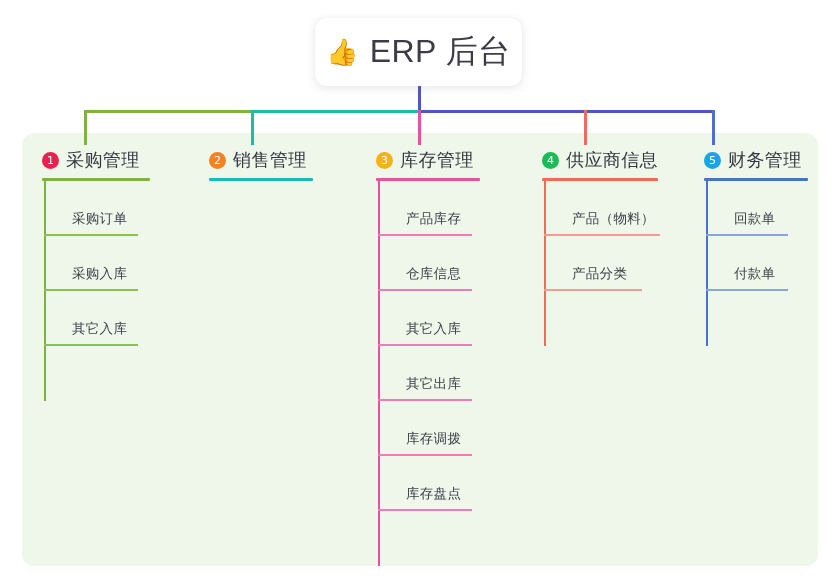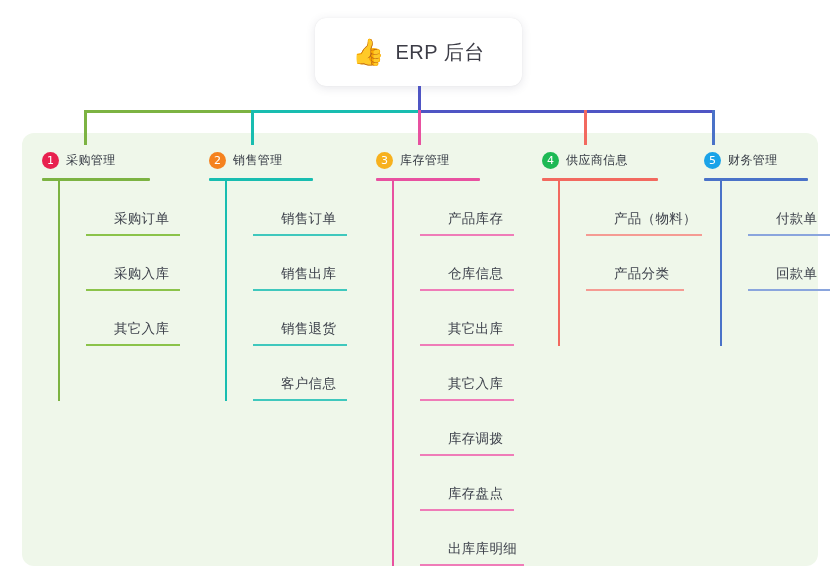--- a/index.html
+++ b/index.html
@@ -34,21 +34,21 @@
     justify-content: center;
     gap: 11px;
     box-sizing: border-box;
   }
   #root-card .thumb {
     font-size: 26px;
     line-height: 1;
     display: inline-block;
   }
   #root-card .root-text {
-    font-size: 20px;
+    font-size: 32px;
     color: #3c3c46;
     letter-spacing: 0.5px;
     white-space: nowrap;
   }
 
   
   #panel {
     position: absolute;
     left: 22px;
     top: 133px;
@@ -82,34 +82,33 @@
     border-radius: 50%;
     color: #ffffff;
     font-size: 11px;
     line-height: 17px;
     text-align: center;
     display: inline-block;
     flex: 0 0 auto;
     font-family: "DejaVu Sans", sans-serif;
   }
   .head-label {
-    font-size: 12px;
+    font-size: 18px;
     color: #333842;
     letter-spacing: 0.4px;
   }
   .head-rule {
     height: 3px;
     border-radius: 1px;
     margin-top: 3px;
   }
 
   .leaves {
     position: relative;
-    margin-left: 16px;
-    padding-left: 28px;
+    margin-left: 2px;
   }
   .spine {
     position: absolute;
     left: 0;
     top: 0;
     width: 2px;
   }
   .leaf {
     position: relative;
     height: 55px;
@@ -178,78 +177,54 @@
       </div>
     </div>
   </div>
 
   <div class="column" style="left:209px; width:104px;">
     <div class="col-head">
       <span class="badge" style="background: rgb(245, 130, 31);">2</span>
       <span class="head-label">销售管理</span>
     </div>
     <div class="head-rule" style="width:104px; background:#18bdb0;"></div>
-    <div class="leaves">
-      <div class="spine" style="height:220px; background:#18bdb0;"></div>
-
-      <div class="leaf">
-        <span class="leaf-label">销售订单</span>
-        <span class="leaf-rule" style="width:94px; background:#3fc8bd;"></span>
-      </div>
-      <div class="leaf">
-        <span class="leaf-label">销售出库</span>
-        <span class="leaf-rule" style="width:94px; background:#3fc8bd;"></span>
-      </div>
-      <div class="leaf">
-        <span class="leaf-label">销售退货</span>
-        <span class="leaf-rule" style="width:94px; background:#3fc8bd;"></span>
-      </div>
-      <div class="leaf">
-        <span class="leaf-label">客户信息</span>
-        <span class="leaf-rule" style="width:94px; background:#3fc8bd;"></span>
-      </div>
-    </div>
   </div>
 
   <div class="column" style="left:376px; width:104px;">
     <div class="col-head">
       <span class="badge" style="background: rgb(247, 177, 30);">3</span>
       <span class="head-label">库存管理</span>
     </div>
     <div class="head-rule" style="width:104px; background:#e851a0;"></div>
     <div class="leaves">
       <div class="spine" style="height:385px; background:#e851a0;"></div>
 
       <div class="leaf">
         <span class="leaf-label">产品库存</span>
         <span class="leaf-rule" style="width:94px; background:#ef7cb8;"></span>
       </div>
       <div class="leaf">
         <span class="leaf-label">仓库信息</span>
         <span class="leaf-rule" style="width:94px; background:#ef7cb8;"></span>
       </div>
       <div class="leaf">
+        <span class="leaf-label">其它入库</span>
+        <span class="leaf-rule" style="width:94px; background:#ef7cb8;"></span>
+      </div>
+      <div class="leaf">
         <span class="leaf-label">其它出库</span>
         <span class="leaf-rule" style="width:94px; background:#ef7cb8;"></span>
       </div>
       <div class="leaf">
-        <span class="leaf-label">其它入库</span>
-        <span class="leaf-rule" style="width:94px; background:#ef7cb8;"></span>
-      </div>
-      <div class="leaf">
         <span class="leaf-label">库存调拨</span>
         <span class="leaf-rule" style="width:94px; background:#ef7cb8;"></span>
       </div>
       <div class="leaf">
         <span class="leaf-label">库存盘点</span>
         <span class="leaf-rule" style="width:94px; background:#ef7cb8;"></span>
-      </div>
-      <div class="leaf">
-        <span class="leaf-label">出库库明细</span>
-        <span class="leaf-rule" style="width:104px; background:#ef7cb8;"></span>
       </div>
     </div>
   </div>
 
   <div class="column" style="left:542px; width:116px;">
     <div class="col-head">
       <span class="badge" style="background: rgb(29, 185, 84);">4</span>
       <span class="head-label">供应商信息</span>
     </div>
     <div class="head-rule" style="width:116px; background:#f2695f;"></div>
@@ -270,23 +245,23 @@
   <div class="column" style="left:704px; width:104px;">
     <div class="col-head">
       <span class="badge" style="background: rgb(26, 163, 232);">5</span>
       <span class="head-label">财务管理</span>
     </div>
     <div class="head-rule" style="width:104px; background:#4a72c8;"></div>
     <div class="leaves">
       <div class="spine" style="height:165px; background:#4a72c8;"></div>
 
       <div class="leaf">
+        <span class="leaf-label">回款单</span>
+        <span class="leaf-rule" style="width:82px; background:#8aa5dd;"></span>
+      </div>
+      <div class="leaf">
         <span class="leaf-label">付款单</span>
         <span class="leaf-rule" style="width:82px; background:#8aa5dd;"></span>
       </div>
-      <div class="leaf">
-        <span class="leaf-label">回款单</span>
-        <span class="leaf-rule" style="width:82px; background:#8aa5dd;"></span>
-      </div>
     </div>
   </div>
 
 </div>
 
 </body></html>

